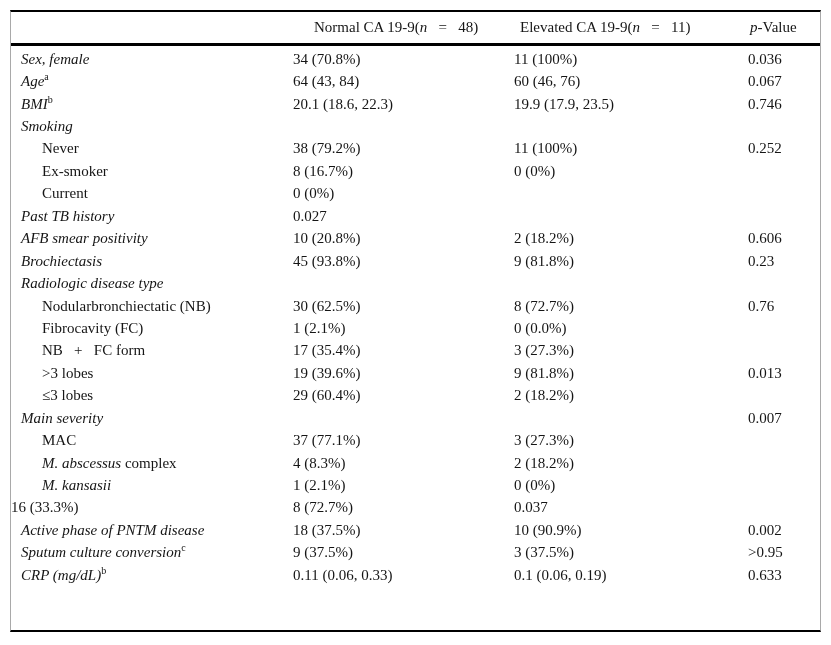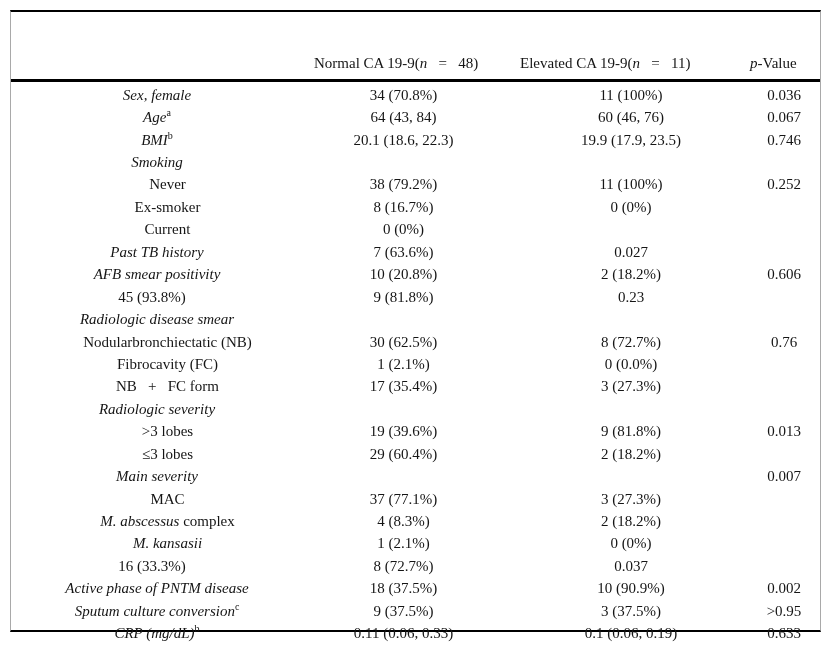--- a/index.html
+++ b/index.html
@@ -28,36 +28,34 @@
     border-right: 1px solid #a9a9a9;
     background: #ffffff;
   }
   .header-row {
     display: grid;
     grid-template-columns: 282px 221px 234px 1fr;
     height: 31px;
     align-items: center;
     border-bottom: 3px solid #000000;
     font-size: 15px;
-    margin-top: 36px;
   }
   .header-cell { white-space: pre; }
   .hc2 { padding-left: 21px; }
   .hc3 { padding-left: 6px; }
   .hc4 { padding-left: 2px; }
   .tbody {
     padding-top: 2px;
   }
   .trow {
     display: grid;
     grid-template-columns: 282px 221px 234px 1fr;
     height: 22.45px;
     align-items: center;
     font-size: 15px;
-    text-align: center;
   }
   .cell { white-space: pre; overflow: hidden; }
   .label-cell { padding-left: 10px; }
   .label-cell.indent { padding-left: 31px; }
   i { font-style: italic; }
   sup {
     font-style: normal;
     font-size: 10px;
     line-height: 0;
     vertical-align: super;
@@ -110,36 +108,36 @@
         <div class="cell">0 (0%)</div>
         <div class="cell"></div>
       </div>
       <div class="trow">
         <div class="cell label-cell indent"><span>Current</span></div>
         <div class="cell">0 (0%)</div>
         <div class="cell"></div>
       </div>
       <div class="trow">
         <div class="cell label-cell"><i>Past TB history</i></div>
-        <div class="cell">7 (63.6%)</div>
         <div class="cell">0.027</div>
       </div>
       <div class="trow">
         <div class="cell label-cell"><i>AFB smear positivity</i></div>
         <div class="cell">10 (20.8%)</div>
         <div class="cell">2 (18.2%)</div>
         <div class="cell">0.606</div>
       </div>
       <div class="trow">
+        <div class="cell label-cell"><i>Brochiectasis</i></div>
         <div class="cell">45 (93.8%)</div>
         <div class="cell">9 (81.8%)</div>
         <div class="cell">0.23</div>
       </div>
       <div class="trow">
-        <div class="cell label-cell"><i>Radiologic disease smear</i></div>
+        <div class="cell label-cell"><i>Radiologic disease type</i></div>
         <div class="cell"></div>
         <div class="cell"></div>
         <div class="cell"></div>
       </div>
       <div class="trow">
         <div class="cell label-cell indent"><span>Nodularbronchiectatic (NB)</span></div>
         <div class="cell">30 (62.5%)</div>
         <div class="cell">8 (72.7%)</div>
         <div class="cell">0.76</div>
       </div>
@@ -149,26 +147,20 @@
         <div class="cell">0 (0.0%)</div>
         <div class="cell"></div>
       </div>
       <div class="trow">
         <div class="cell label-cell indent"><span>NB   +   FC form</span></div>
         <div class="cell">17 (35.4%)</div>
         <div class="cell">3 (27.3%)</div>
         <div class="cell"></div>
       </div>
       <div class="trow">
-        <div class="cell label-cell"><i>Radiologic severity</i></div>
-        <div class="cell"></div>
-        <div class="cell"></div>
-        <div class="cell"></div>
-      </div>
-      <div class="trow">
         <div class="cell label-cell indent"><span>&gt;3 lobes</span></div>
         <div class="cell">19 (39.6%)</div>
         <div class="cell">9 (81.8%)</div>
         <div class="cell">0.013</div>
       </div>
       <div class="trow">
         <div class="cell label-cell indent"><span>≤3 lobes</span></div>
         <div class="cell">29 (60.4%)</div>
         <div class="cell">2 (18.2%)</div>
         <div class="cell"></div>

